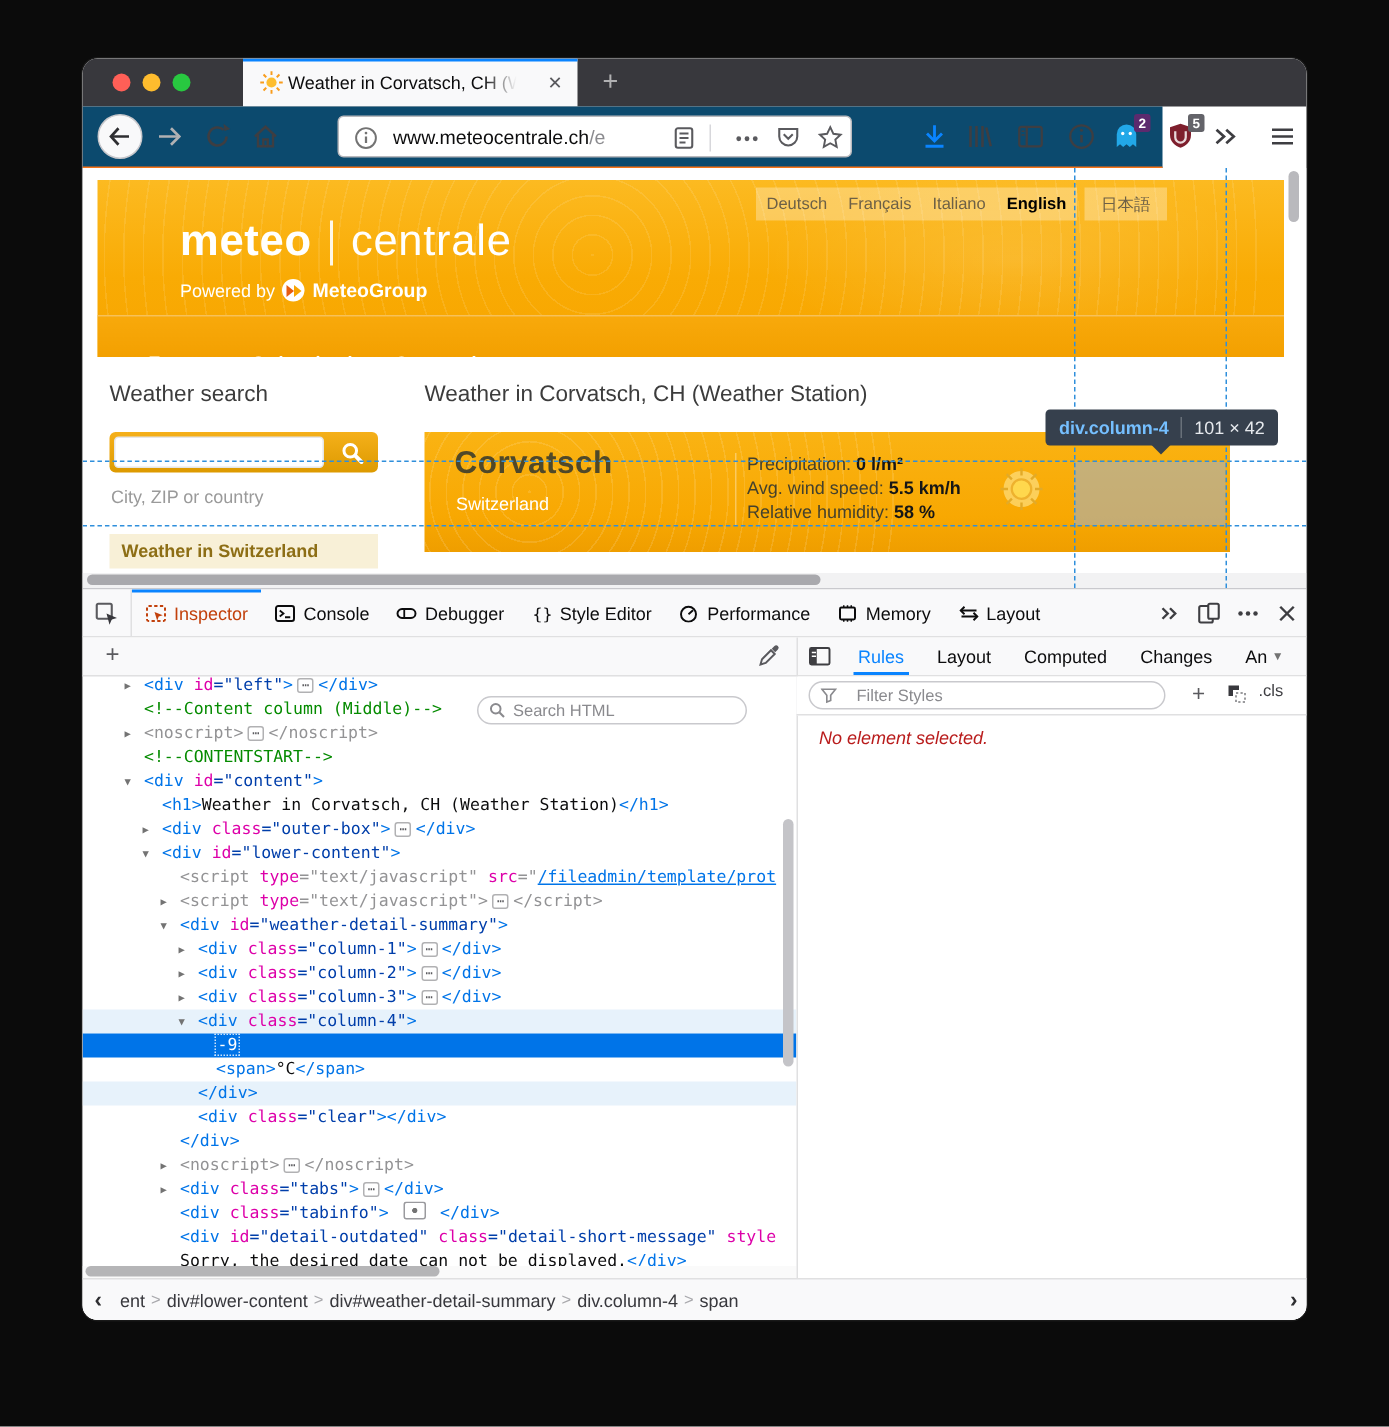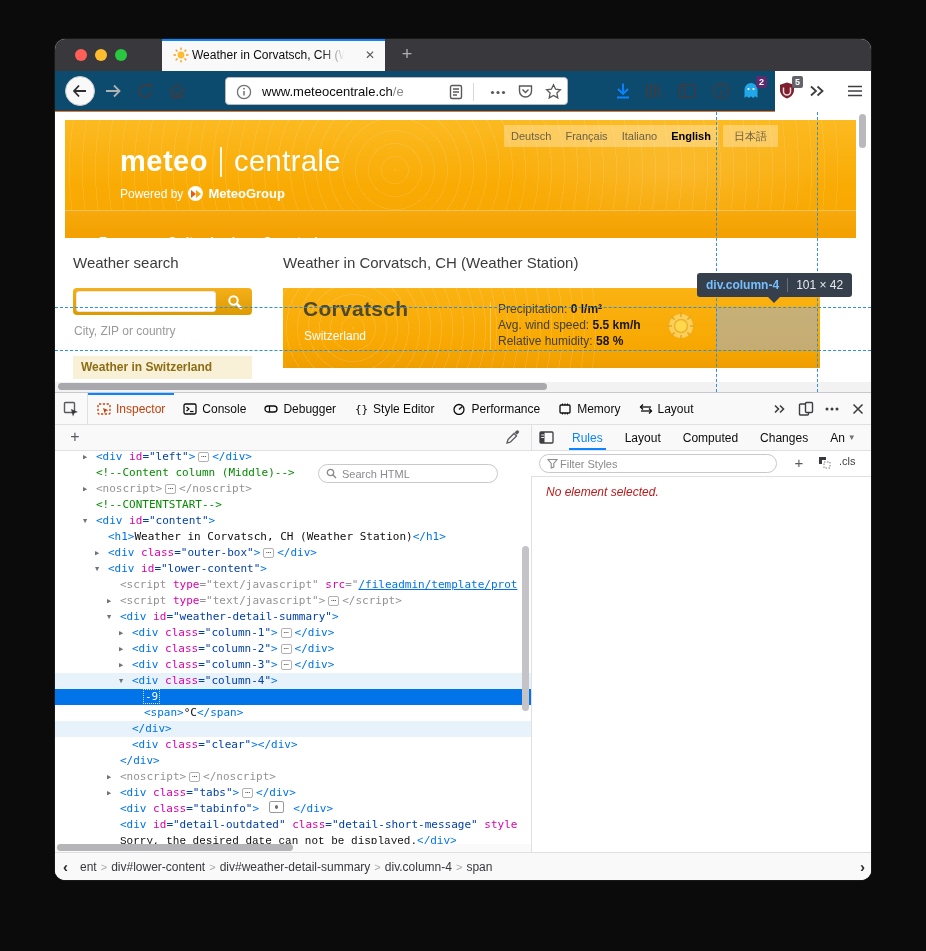--- a/index.html
+++ b/index.html
@@ -86,21 +86,21 @@
   #htmlsearch .ph{font-size:11px;margin-left:5px;}
   #eyedrop{position:absolute;left:450px;top:4px;width:18px;height:18px;}
   #sidetabs{position:absolute;left:476px;top:0;height:25px;display:flex;align-items:stretch;}
   #collapseic{width:30px;display:flex;align-items:center;justify-content:center;}
   .sidetab{position:relative;display:flex;align-items:center;padding:0 11px;color:#0c0c0d;}
   .sidetab.active{color:#0a84ff;}
   .sidetab.active:after{content:"";position:absolute;left:8px;right:8px;bottom:0px;height:2px;background:#0a84ff;}
   .caret{margin-left:3px;color:#737373;font-size:8px;}
   #filterrow{position:absolute;left:476px;top:58px;width:340px;height:26px;border-bottom:1px solid #e0e0e1;box-sizing:border-box;background:#fff;}
   #filterbox{position:absolute;left:8px;top:3px;width:238px;height:19px;border:1px solid #c9c9cd;border-radius:10px;box-sizing:border-box;display:flex;align-items:center;padding:0 7px;color:#8a8a8e;background:#fff;}
-  #filterbox .ph{font-size:11px;margin-left:2px;}
+  #filterbox .ph{font-size:11px;margin-left:13px;}
   #addrule{position:absolute;left:258px;top:1px;width:20px;height:22px;color:#5a5a5e;font-size:15px;line-height:22px;text-align:center;}
   #pseudoic{position:absolute;left:287px;top:5px;width:13px;height:13px;}
   #clsbtn{position:absolute;left:308px;top:4px;font-size:11px;color:#3e3e42;}
   #noelement{position:absolute;left:491px;top:92px;font-size:12px;font-style:italic;color:#b91c1c;}
   #vdivider{position:absolute;left:476px;top:32px;width:1px;height:427px;background:#e0e0e1;}
   
   #markup{position:absolute;left:0;top:0;width:476px;height:459px;overflow:hidden;font-family:"DejaVu Sans Mono","Liberation Mono",monospace;font-size:11px;}
   .mrow{position:absolute;left:0;width:476px;height:16px;line-height:16px;white-space:pre;box-sizing:border-box;overflow:hidden;}
   .mrow.hl{background:#e7f2fb;}
   .mrow.sel{background:#0074e8;}
@@ -566,21 +566,21 @@
         <div class="mrow hl" style="top: 280px; padding-left: 77px;"><span class="arrow" style="left: 64px;">▼</span><span class="mk-t">&lt;div</span><span class="mk-at"> class</span><span class="mk-av">="column-4"</span><span class="mk-t">&gt;</span></div>
         <div class="mrow sel" style="top: 296px; padding-left: 89px;"><span class="mk-selx">-9</span></div>
         <div class="mrow" style="top: 312px; padding-left: 89px;"><span class="mk-t">&lt;span&gt;</span><span class="mk-tx">°C</span><span class="mk-t">&lt;/span&gt;</span></div>
         <div class="mrow hl" style="top: 328px; padding-left: 77px;"><span class="mk-t">&lt;/div&gt;</span></div>
         <div class="mrow" style="top: 344px; padding-left: 77px;"><span class="mk-t">&lt;div</span><span class="mk-at"> class</span><span class="mk-av">="clear"</span><span class="mk-t">&gt;&lt;/div&gt;</span></div>
         <div class="mrow" style="top: 360px; padding-left: 65px;"><span class="mk-t">&lt;/div&gt;</span></div>
         <div class="mrow" style="top: 376px; padding-left: 65px;"><span class="arrow" style="left: 52px;">▶</span><span class="mk-g">&lt;noscript&gt;</span><span class="mk-el">⋯</span><span class="mk-g">&lt;/noscript&gt;</span></div>
         <div class="mrow" style="top: 392px; padding-left: 65px;"><span class="arrow" style="left: 52px;">▶</span><span class="mk-t">&lt;div</span><span class="mk-at"> class</span><span class="mk-av">="tabs"</span><span class="mk-t">&gt;</span><span class="mk-el">⋯</span><span class="mk-t">&lt;/div&gt;</span></div>
         <div class="mrow" style="top: 408px; padding-left: 65px;"><span class="mk-t">&lt;div</span><span class="mk-at"> class</span><span class="mk-av">="tabinfo"</span><span class="mk-t">&gt; </span><span class="mk-im"></span><span class="mk-t"> &lt;/div&gt;</span></div>
         <div class="mrow" style="top: 424px; padding-left: 65px;"><span class="mk-t">&lt;div</span><span class="mk-at"> id</span><span class="mk-av">="detail-outdated"</span><span class="mk-at"> class</span><span class="mk-av">="detail-short-message"</span><span class="mk-at"> style</span></div>
-        <div class="mrow" style="top: 440px; padding-left: 65px; font-family: Liberation Mono, monospace;"><span class="mk-tx">Sorry, the desired date can not be displayed.</span><span class="mk-t">&lt;/div&gt;</span></div>
+        <div class="mrow" style="top: 440px; padding-left: 65px;"><span class="mk-tx">Sorry, the desired date can not be displayed.</span><span class="mk-t">&lt;/div&gt;</span></div>
       </div>
     <div id="mkvthumb"></div>
     <div id="mkhscroll">
       <div id="mkhthumb"></div>
     </div>
 
     <div id="vdivider"></div>
 
     <div id="filterrow">
       <div id="filterbox">

